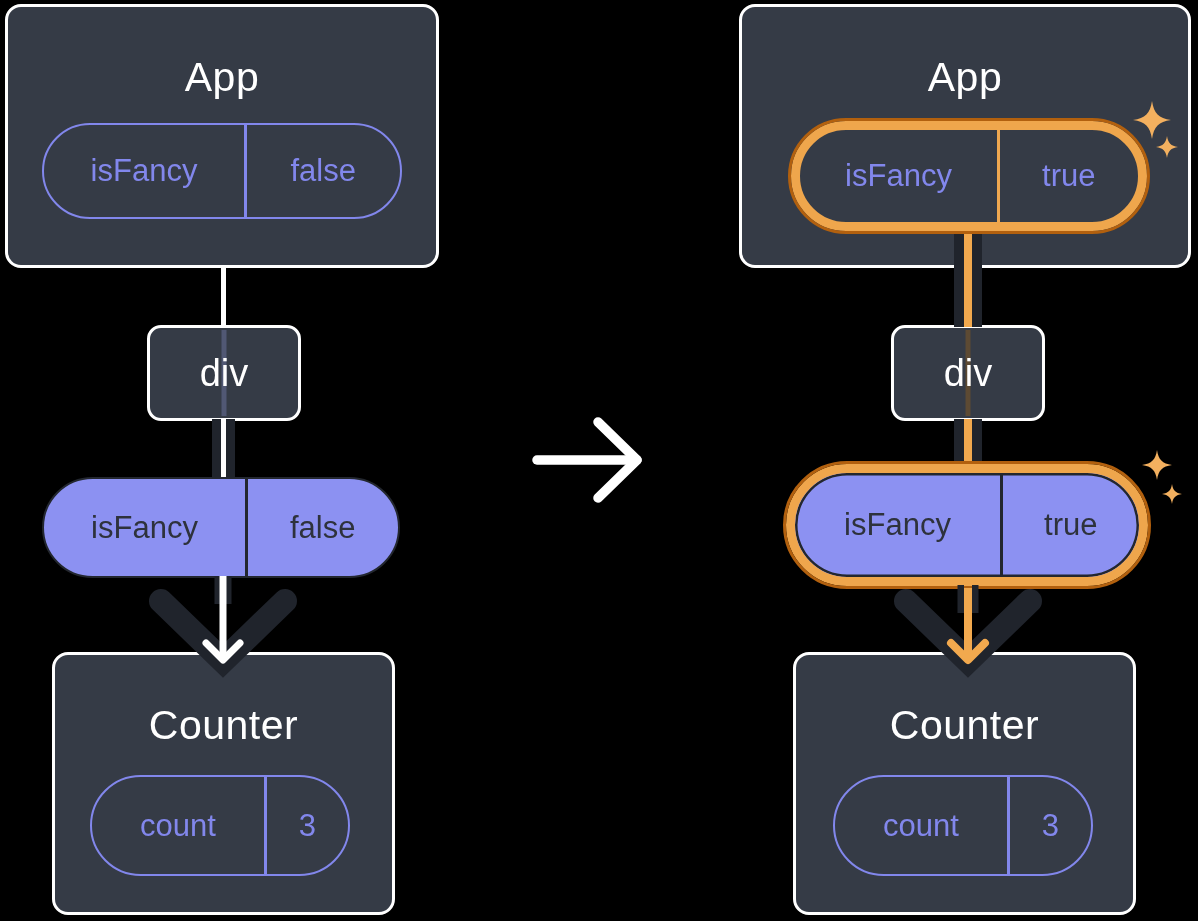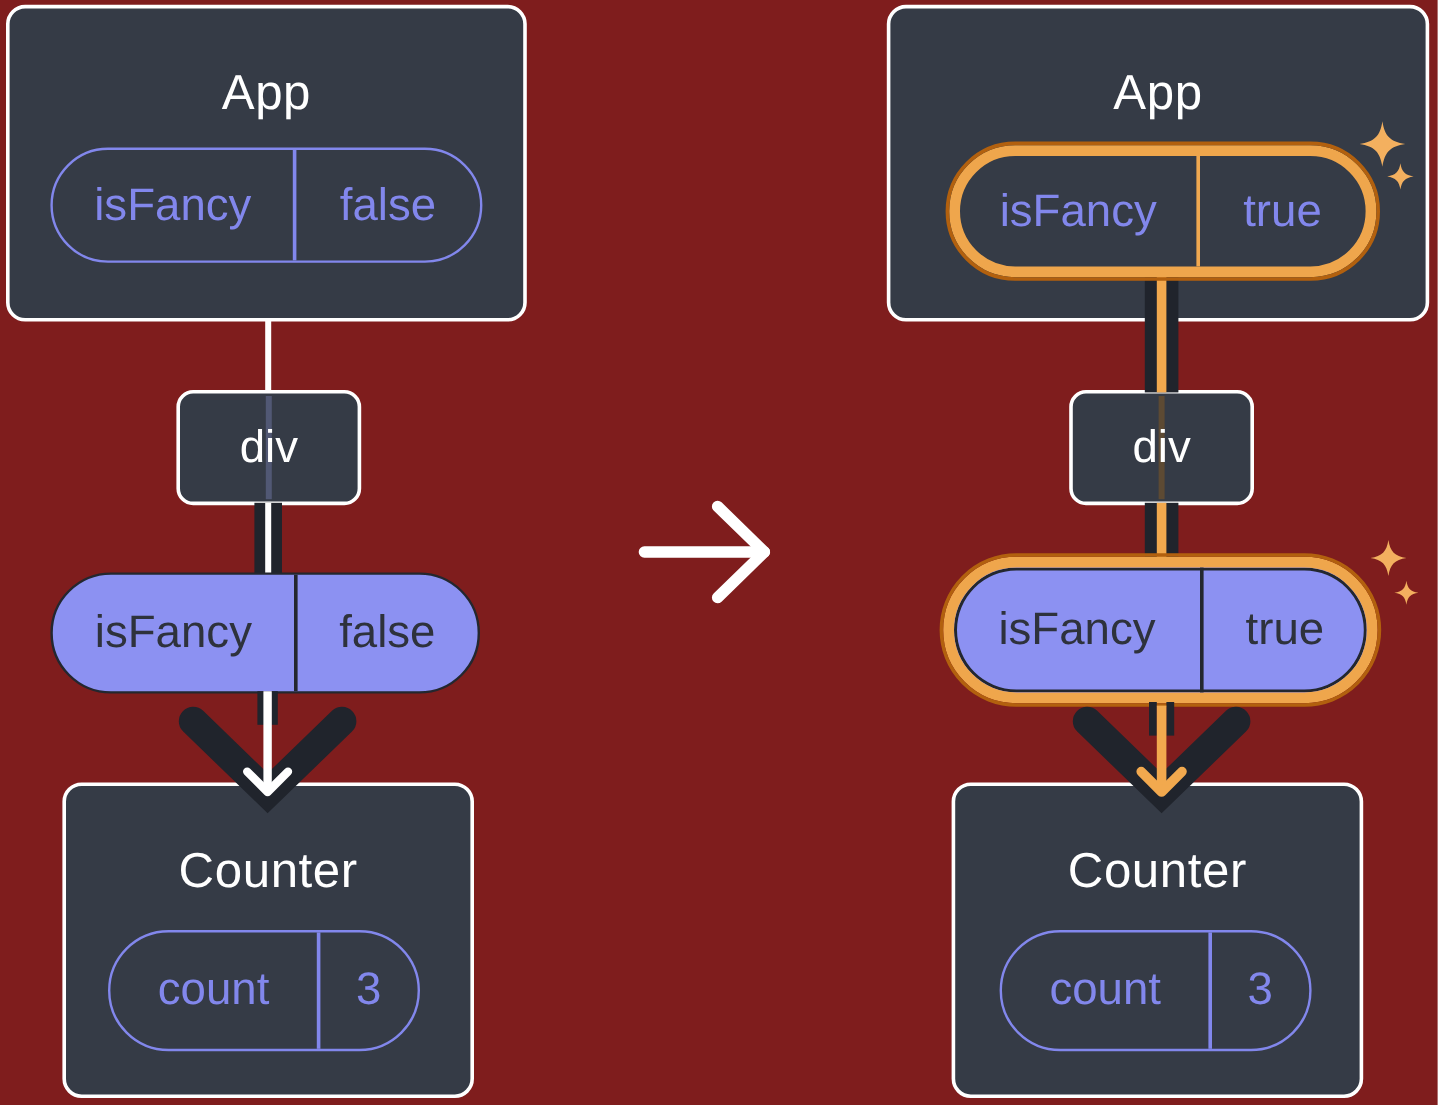--- a/index.html
+++ b/index.html
@@ -1,19 +1,19 @@
 <!DOCTYPE html>
 <html><head>
 <meta charset="utf-8">
 <style>
   html,body { margin:0; padding:0; }
   #stage {
     position:relative;
     width:1198px; height:921px;
-    background:#7f1d1d;
+    background:#000000;
     overflow:hidden;
     font-family:"Liberation Sans","DejaVu Sans",sans-serif;
   }
   .box {
     position:absolute;
     background:#353b46;
     border:3px solid #ffffff;
     border-radius:16px;
     box-sizing:border-box;
   }
@@ -37,21 +37,21 @@
     position:absolute; top:2px; bottom:2px;
     left:50%; width:5px; transform:translateX(-50%);
   }
   .div-core.left-core  { background:#515874; }
   .div-core.right-core { background:#5d4a33; }
 
   .pill {
     position:absolute;
     display:flex; align-items:stretch;
     box-sizing:border-box;
-    font-size:38px;
+    font-size:31px;
   }
   .pill .cell {
     display:flex; align-items:center; justify-content:center;
     white-space:nowrap;
   }
   .divider-v { width:2.5px; align-self:stretch; }
 
   .pill-outline {
     border:2.5px solid #8287ec;
     border-radius:60px;

